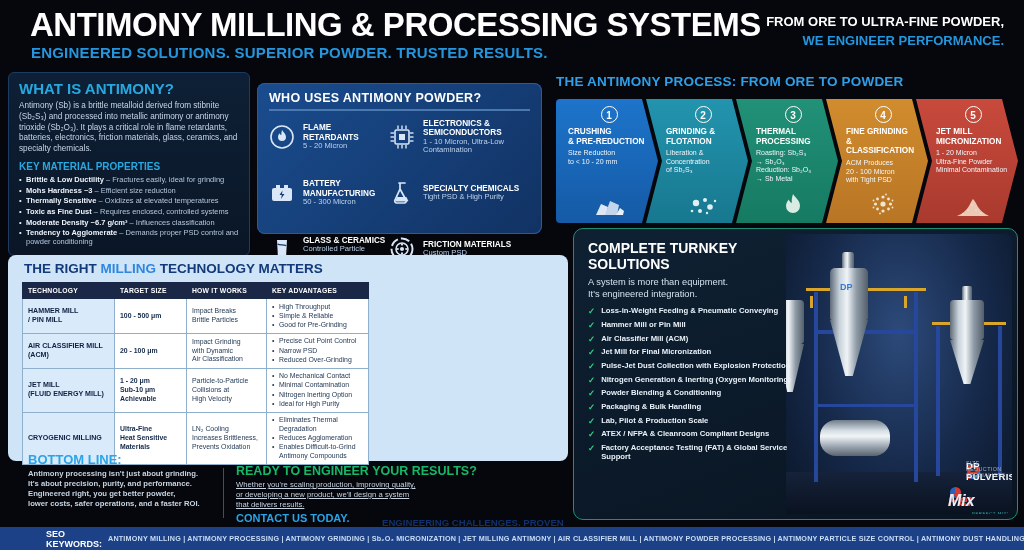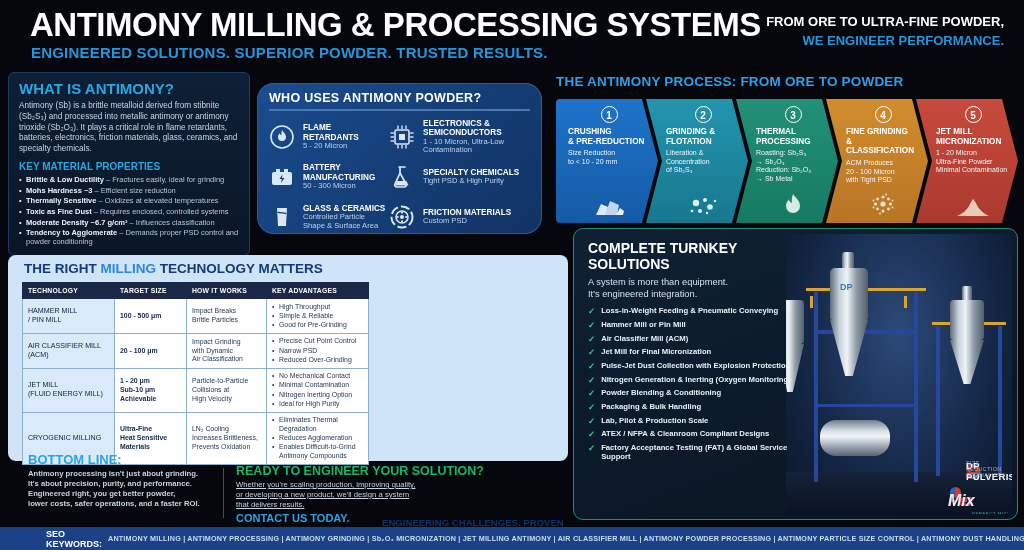--- a/index.html
+++ b/index.html
@@ -18,23 +18,23 @@
   .what-card { position:absolute; left:8px; top:72px; width:242px; height:184px; background:linear-gradient(180deg,#0e2036,#0a1626); border:1px solid #1d3c63; border-radius:6px; padding:7px 10px; }
   .what-card h2 { font-size:15px; font-weight:bold; color:#29a8e0; margin-bottom:4px; }
   .what-card p { font-size:8.2px; color:#c9d6e6; line-height:1.32; }
   .what-card h3 { font-size:10px; font-weight:bold; color:#29a8e0; margin:6px 0 3px; }
   .props { list-style:none; }
   .props li { font-size:7.5px; color:#b4c6dc; line-height:1.22; margin-bottom:1.5px; padding-left:7px; position:relative; }
   .props li::before { content:"•"; position:absolute; left:0; color:#e8f0fa; }
   .props b { color:#eef4fc; }
 
   
-  .who-card { position:absolute; left:257px; top:83px; width:285px; height:151px; background:linear-gradient(135deg,#1a4c8e,#113263); border-radius:17px; padding:8px 12px; box-shadow:0 0 0 1px #2a5a9a inset; }
+  .who-card { position:absolute; left:257px; top:83px; width:285px; height:151px; background:linear-gradient(135deg,#1a4c8e,#113263); border-radius:8px; padding:8px 12px; box-shadow:0 0 0 1px #2a5a9a inset; }
   .who-card h2 { font-size:12.5px; font-weight:bold; color:#ffffff; border-bottom:2px solid #4a79b0; padding-bottom:4px; margin-bottom:6px; letter-spacing:0.3px; }
-  .who-grid { display:grid; grid-template-columns:46% 54%; grid-auto-rows:40px; row-gap:0; }
+  .who-grid { display:grid; grid-template-columns:46% 54%; grid-auto-rows:40px; row-gap:16px; }
   .who-item { display:flex; align-items:center; gap:8px; }
   .who-icon { flex:0 0 26px; height:26px; display:flex; align-items:center; justify-content:center; }
   .who-title { font-size:8.2px; font-weight:bold; color:#ffffff; line-height:1.15; }
   .who-desc { font-size:7.6px; color:#bdd2ec; line-height:1.15; }
 
   
   .process { position:absolute; left:556px; top:74px; width:462px; }
   .process h2 { font-size:13.5px; font-weight:bold; color:#2f9fe8; margin-bottom:10px; letter-spacing:0.2px; }
   .chevrons { display:flex; }
   .step { position:relative; width:102px; height:124px; display:flex; flex-direction:column; color:#fff; padding:7px 8px 6px 20px;
@@ -52,21 +52,21 @@
   .step-icon { margin-top:auto; align-self:center; height:26px; display:flex; align-items:flex-end; }
 
   
   .light-panel { position:absolute; left:8px; top:255px; width:560px; height:206px; background:#cfe4f6; border-radius:8px; }
   .mt-title { position:absolute; left:16px; top:6px; font-size:13.5px; font-weight:bold; color:#123a7a; }
   .mt-title .hl { color:#2e86de; }
   .mill-table { position:absolute; left:14px; top:27px; width:346px; border-collapse:collapse; table-layout:fixed; background:#ffffff; }
   .mill-table col.c1 { width:92px; } .mill-table col.c2 { width:72px; } .mill-table col.c3 { width:80px; } .mill-table col.c4 { width:102px; }
   .mill-table th { background:#1b2746; color:#ffffff; font-size:6.8px; font-weight:bold; text-align:left; padding:4px 5px; border:1px solid #1b2746; letter-spacing:0.2px; }
   .mill-table td { border:1px solid #8fb0cc; padding:3px 5px; vertical-align:middle; font-size:6.9px; color:#233a55; line-height:1.25; }
-  .mill-table td.c-tech { background:#d9eafb; font-weight:normal; color:#0d2240; white-space:pre-line; font-size:7.1px; }
+  .mill-table td.c-tech { background:#d9eafb; font-weight:bold; color:#0d2240; white-space:pre-line; font-size:7.1px; }
   .mill-table td.c-size { font-weight:bold; color:#13294a; white-space:pre-line; }
   .mill-table td.c-how { white-space:pre-line; }
   .mill-table td.c-adv ul { list-style:none; }
   .mill-table td.c-adv li { padding-left:7px; position:relative; color:#1c3350; margin:0.5px 0; }
   .mill-table td.c-adv li::before { content:"•"; position:absolute; left:0; }
 
   .challenges { position:absolute; left:374px; top:262px; width:188px; }
   .challenges h2 { font-size:9.6px; font-weight:bold; color:#10316b; margin-bottom:7px; }
   .chal-item { display:flex; gap:8px; margin-bottom:7px; }
   .chal-icon { flex:0 0 20px; height:20px; display:flex; align-items:center; justify-content:center; }
@@ -598,21 +598,21 @@
 
 <section class="bottom-line">
   <h2>BOTTOM LINE:</h2>
   <p>Antimony processing isn't just about grinding.
 It's about precision, purity, and performance.
 Engineered right, you get better powder,
 lower costs, safer operations, and a faster ROI.</p>
 </section>
 <div class="v-div"></div>
 <section class="ready">
-  <h2>READY TO ENGINEER YOUR SOLUTION?</h2>
+  <h2>READY TO ENGINEER YOUR RESULTS?</h2>
   <p>Whether you're scaling production, improving quality,
 or developing a new product, we'll design a system
 that delivers results.</p>
   <div class="cta">CONTACT US TODAY.</div>
 </section>
 
 <footer class="seo-bar">
   <span class="seo-label">SEO KEYWORDS:</span>
   <span class="seo-words">ANTIMONY MILLING | ANTIMONY PROCESSING | ANTIMONY GRINDING | Sb₂O₃ MICRONIZATION | JET MILLING ANTIMONY | AIR CLASSIFIER MILL | ANTIMONY POWDER PROCESSING | ANTIMONY PARTICLE SIZE CONTROL | ANTIMONY DUST HANDLING</span>
 </footer>

